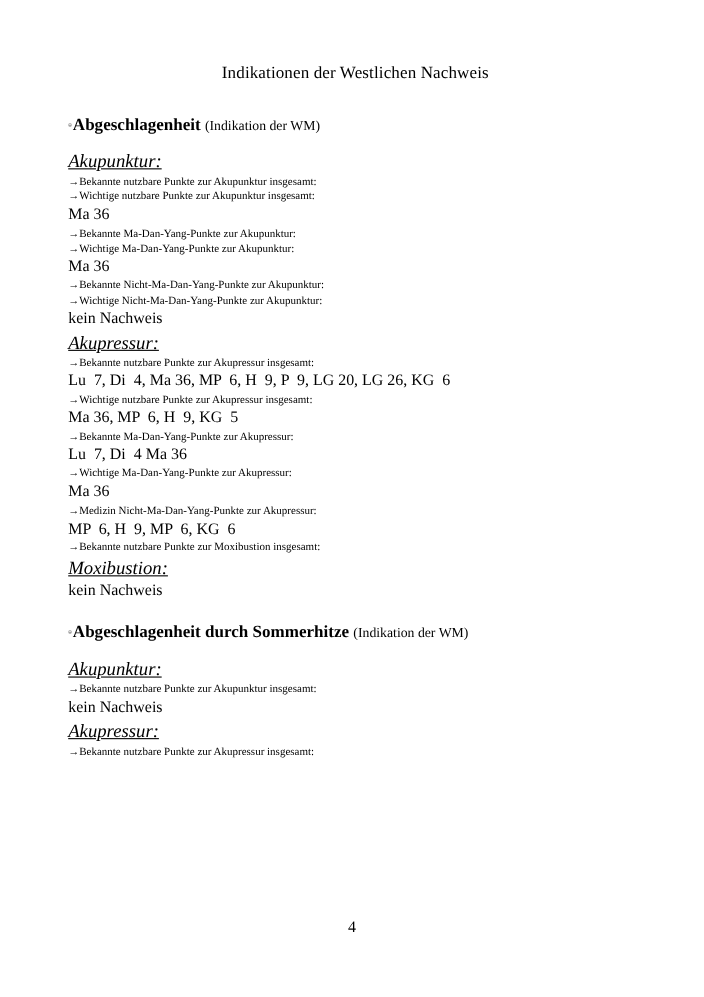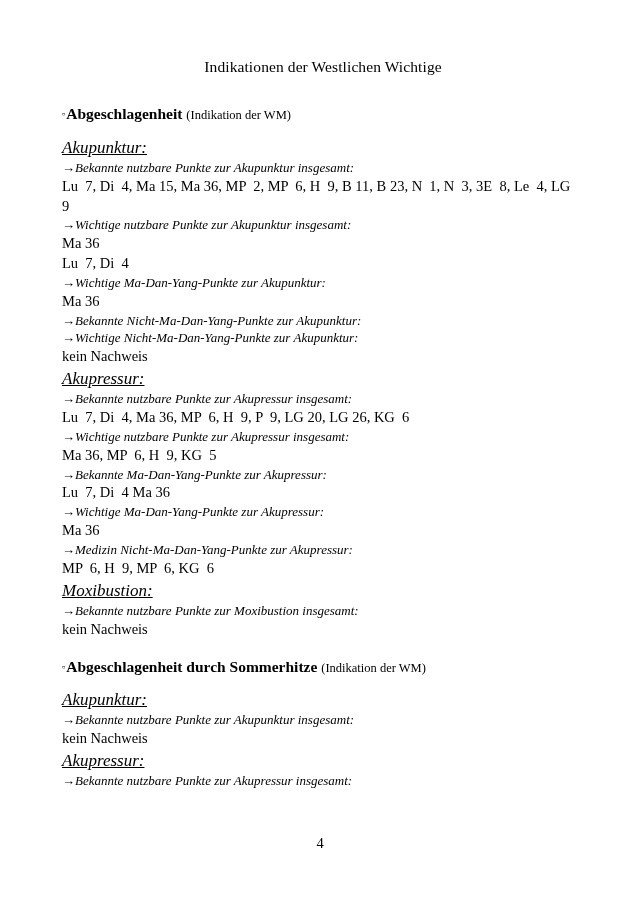--- a/index.html
+++ b/index.html
@@ -46,22 +46,21 @@
     font-weight: normal;
     font-size: 12.5px;
   }
   .sub-heading {
     font-style: italic;
     text-decoration: underline;
     font-size: 17px;
     line-height: 1.35;
   }
   .q-line {
-    font-style: italic;
-    font-size: 13px;
+    font-size: 10px;
     line-height: 1.35;
   }
   .a-line {
     font-style: normal;
     font-size: 14.5px;
     line-height: 1.35;
   }
   .block-line {
     margin: 0;
     padding: 0;
@@ -78,49 +77,48 @@
     width: 100%;
     text-align: center;
     font-size: 14.5px;
   }
 </style>
 </head>
 <body>
 
 <div class="page">
 
-  <div class="doc-title">Indikationen der Westlichen Wichtige</div>
+  <div class="doc-title">Indikationen der Westlichen Nachweis</div>
 
   <div class="section">
     <div class="section-heading"><span class="bullet-sq">▫</span><span>Abgeschlagenheit</span> <span class="heading-note">(Indikation der WM)</span></div>
     <div class="body">
       <div class="block-line sub-heading">Akupunktur:</div>
       <div class="block-line q-line">→Bekannte nutzbare Punkte zur Akupunktur insgesamt:</div>
-      <div class="block-line a-line">Lu  7, Di  4, Ma 15, Ma 36, MP  2, MP  6, H  9, B 11, B 23, N  1, N  3, 3E  8, Le  4, LG  9</div>
       <div class="block-line q-line">→Wichtige nutzbare Punkte zur Akupunktur insgesamt:</div>
       <div class="block-line a-line">Ma 36</div>
-      <div class="block-line a-line">Lu  7, Di  4</div>
+      <div class="block-line q-line">→Bekannte Ma-Dan-Yang-Punkte zur Akupunktur:</div>
       <div class="block-line q-line">→Wichtige Ma-Dan-Yang-Punkte zur Akupunktur:</div>
       <div class="block-line a-line">Ma 36</div>
       <div class="block-line q-line">→Bekannte Nicht-Ma-Dan-Yang-Punkte zur Akupunktur:</div>
       <div class="block-line q-line">→Wichtige Nicht-Ma-Dan-Yang-Punkte zur Akupunktur:</div>
       <div class="block-line a-line">kein Nachweis</div>
       <div class="block-line sub-heading">Akupressur:</div>
       <div class="block-line q-line">→Bekannte nutzbare Punkte zur Akupressur insgesamt:</div>
       <div class="block-line a-line">Lu  7, Di  4, Ma 36, MP  6, H  9, P  9, LG 20, LG 26, KG  6</div>
       <div class="block-line q-line">→Wichtige nutzbare Punkte zur Akupressur insgesamt:</div>
       <div class="block-line a-line">Ma 36, MP  6, H  9, KG  5</div>
       <div class="block-line q-line">→Bekannte Ma-Dan-Yang-Punkte zur Akupressur:</div>
       <div class="block-line a-line">Lu  7, Di  4 Ma 36</div>
       <div class="block-line q-line">→Wichtige Ma-Dan-Yang-Punkte zur Akupressur:</div>
       <div class="block-line a-line">Ma 36</div>
       <div class="block-line q-line">→Medizin Nicht-Ma-Dan-Yang-Punkte zur Akupressur:</div>
       <div class="block-line a-line">MP  6, H  9, MP  6, KG  6</div>
+      <div class="block-line q-line">→Bekannte nutzbare Punkte zur Moxibustion insgesamt:</div>
       <div class="block-line sub-heading">Moxibustion:</div>
-      <div class="block-line q-line">→Bekannte nutzbare Punkte zur Moxibustion insgesamt:</div>
       <div class="block-line a-line">kein Nachweis</div>
     </div>
   </div>
 
   <div class="gap"></div>
 
   <div class="section">
     <div class="section-heading"><span class="bullet-sq">▫</span><span>Abgeschlagenheit durch Sommerhitze</span> <span class="heading-note">(Indikation der WM)</span></div>
     <div class="body">
       <div class="block-line sub-heading">Akupunktur:</div>

